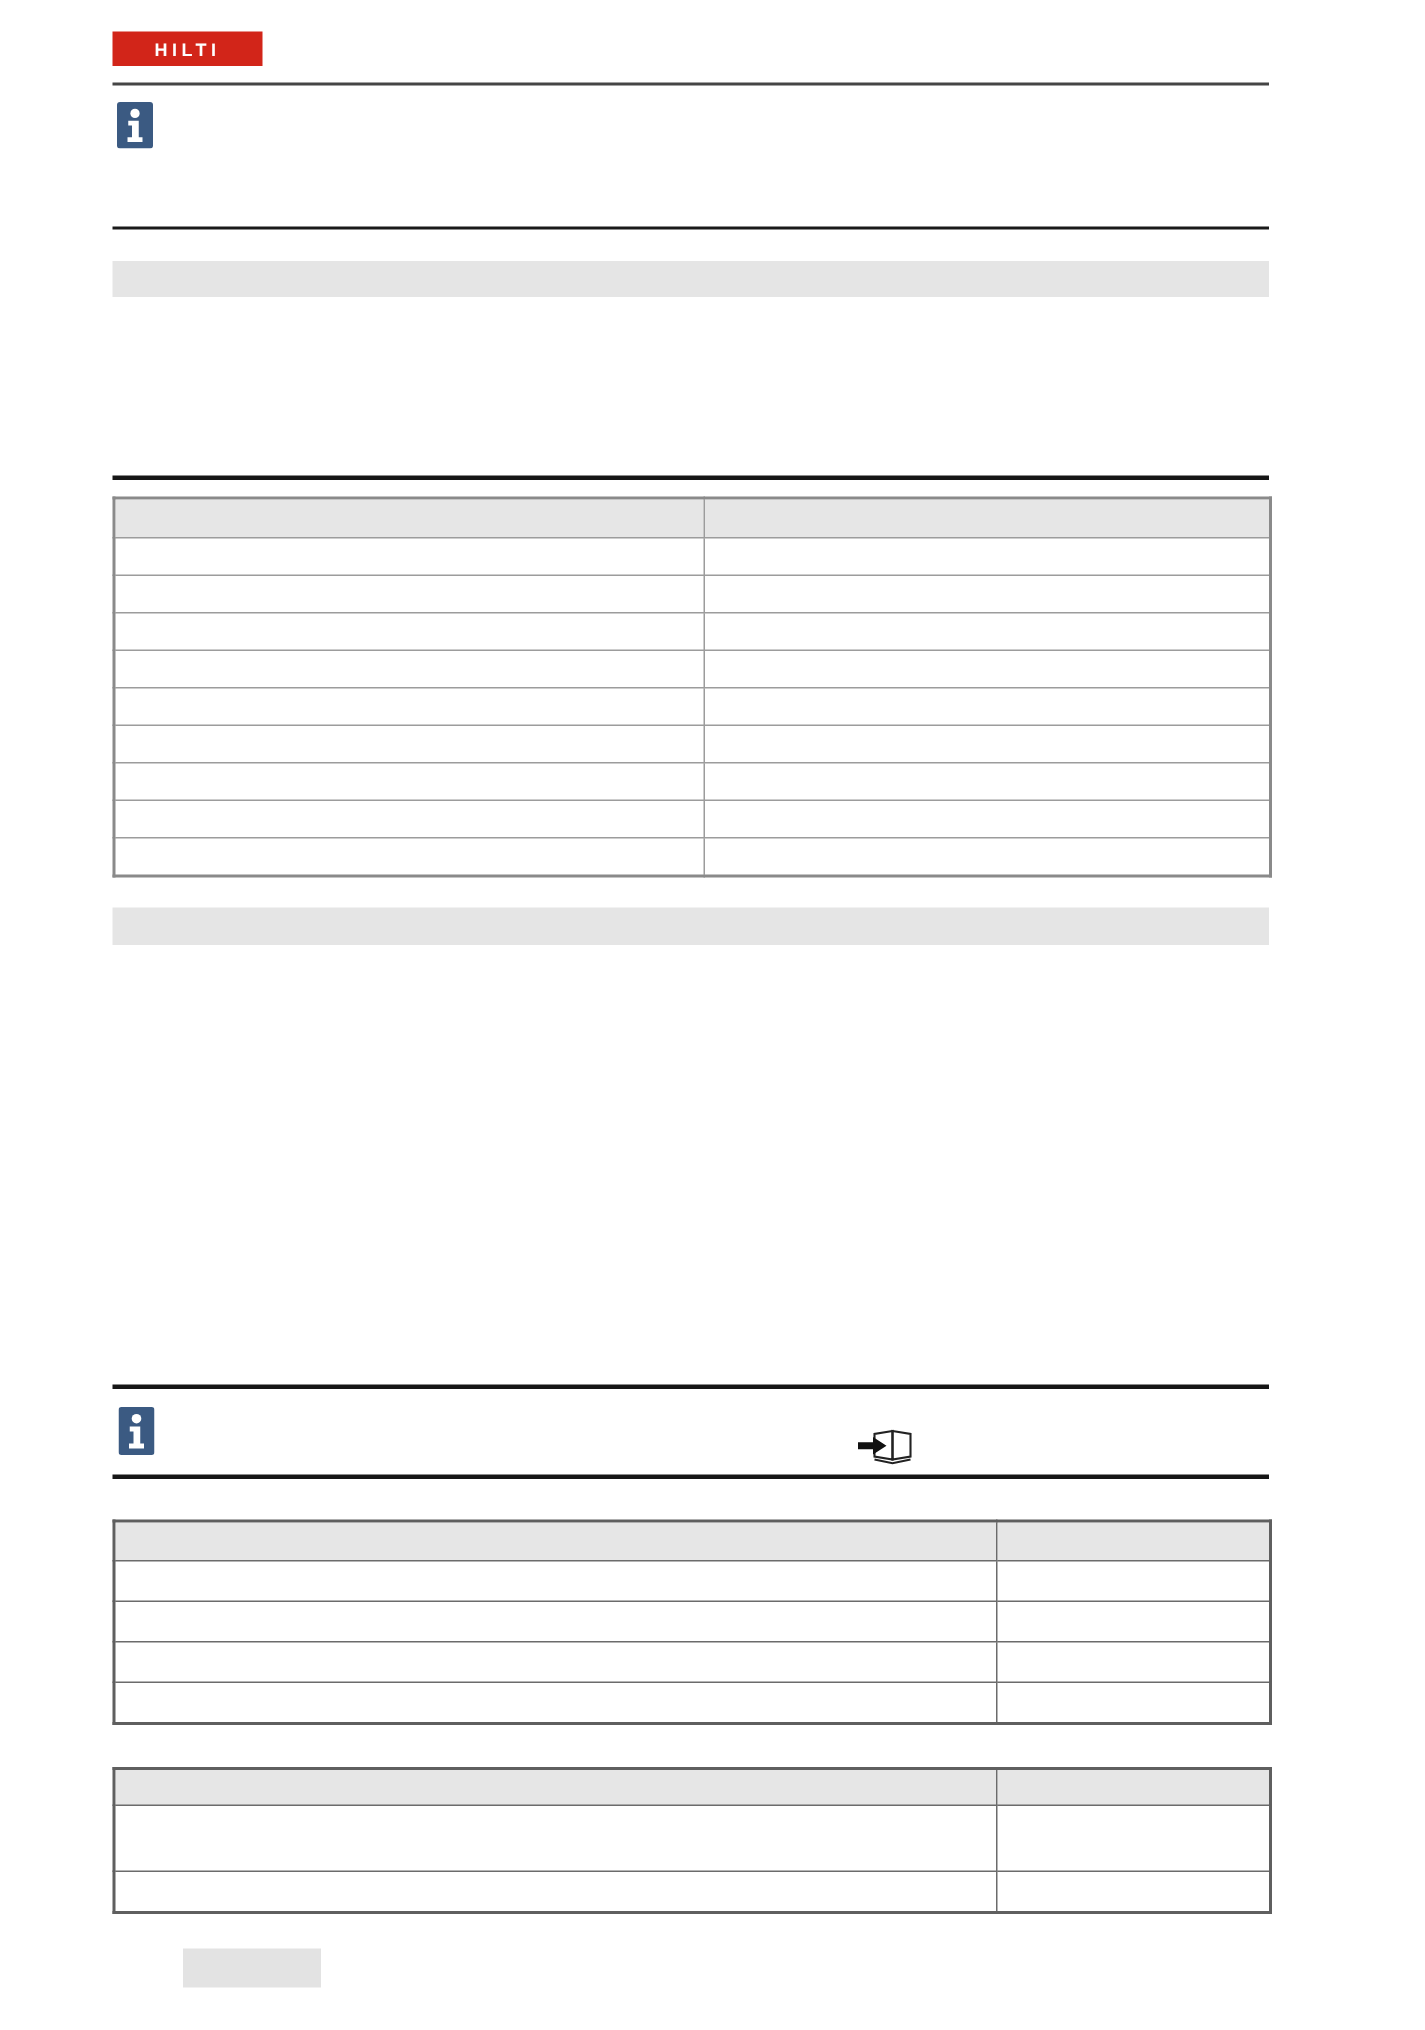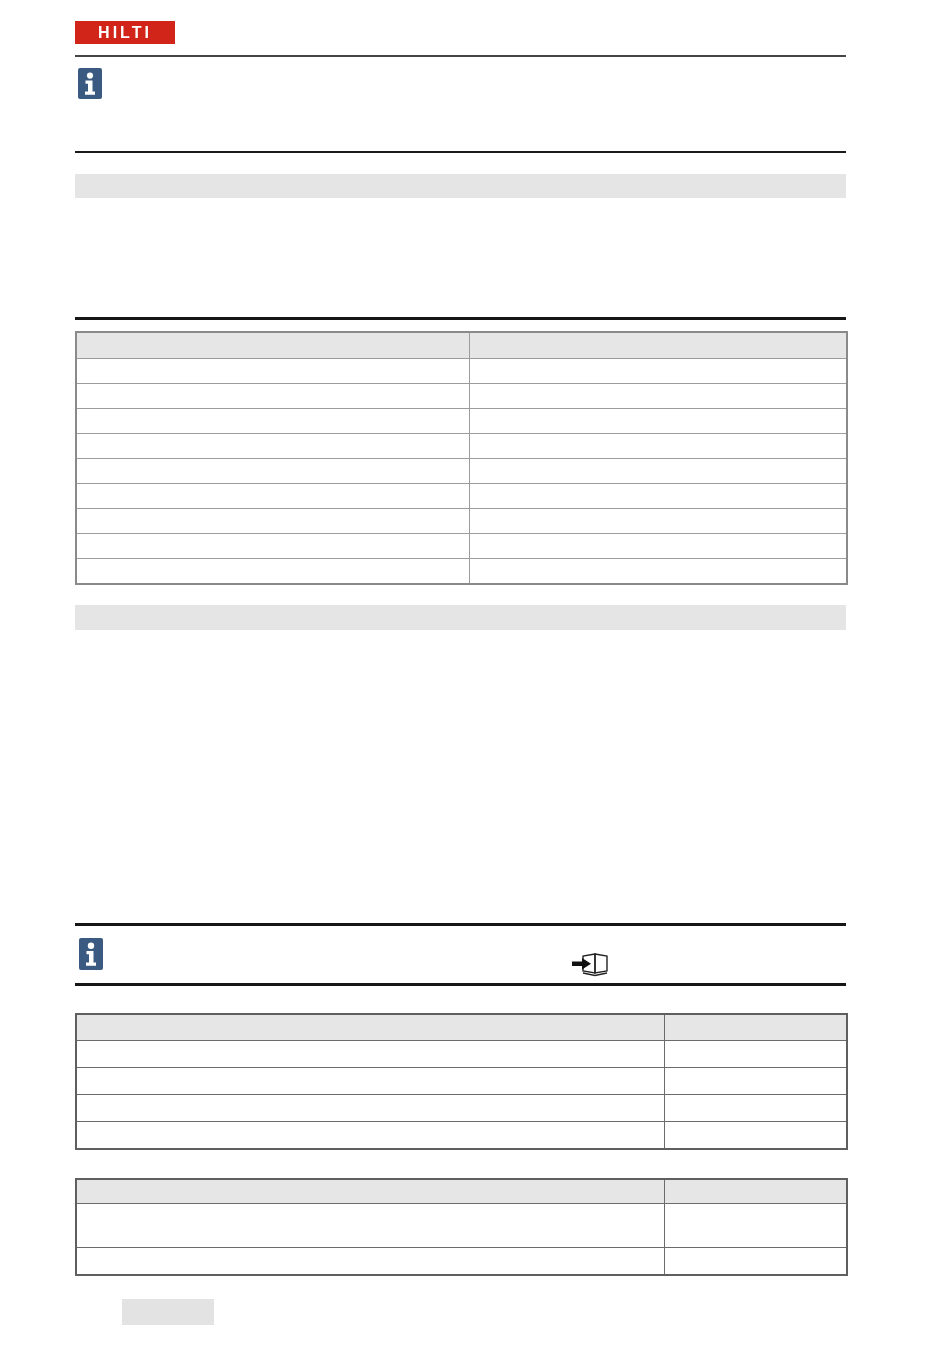--- a/index.html
+++ b/index.html
@@ -11,21 +11,21 @@
     overflow:hidden;
   }
   .abs{position:absolute;}
 
   
   .logo{
     left:75px;top:21px;width:100px;height:23px;
     background:#D22519;
     color:#ffffff;
     display:flex;align-items:center;justify-content:center;
-    font-weight:800;font-size:16px;letter-spacing:3px;
+    font-weight:800;font-size:12px;letter-spacing:3px;
     font-family:"Liberation Sans", sans-serif;
   }
 
   
   .rule{left:75px;width:771px;}
   .rule-top{top:55px;height:2px;background:#454545;}
   .rule-a{top:151px;height:2px;background:#1a1a1a;}
   .rule-b{top:317px;height:3px;background:#161616;}
   .rule-c{top:923px;height:3px;background:#161616;}
   .rule-d{top:983px;height:3px;background:#161616;}

